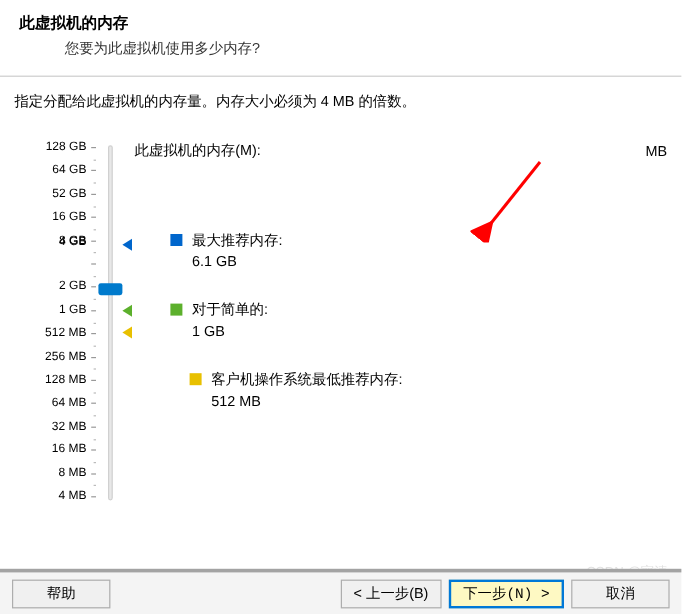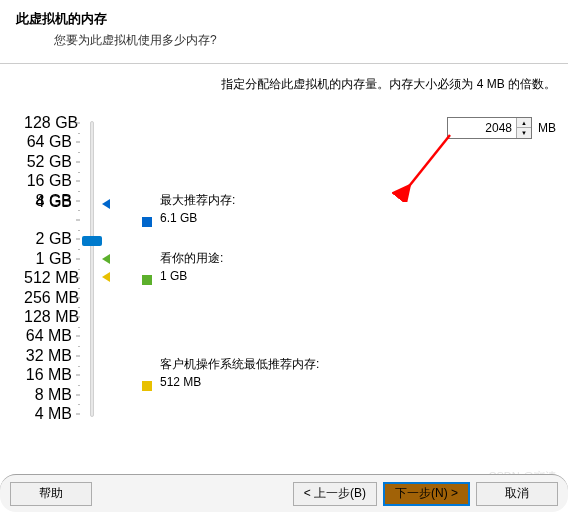--- a/index.html
+++ b/index.html
@@ -29,35 +29,34 @@
     .divider {
       border-top: 1px solid #ccc;
       margin: 6px 0 12px 0;
     }
     .content {
       padding: 0 12px;
     }
     .instruction {
       font-size: 12px;
       margin-bottom: 24px;
-      text-align: right;
     }
     .main-area {
       display: flex;
       gap: 8px;
     }
     .slider-area {
       width: 92px;
       position: relative;
       height: 310px;
     }
     .tick {
       position: absolute;
       right: 32px;
-      font-size: 16px;
+      font-size: 10px;
       line-height: 1;
       white-space: nowrap;
       text-align: right;
       width: 48px;
       transform: translateY(-50%);
     }
     .tick-mark {
       position: absolute;
       right: 24px;
       width: 4px;
@@ -165,21 +164,20 @@
       border: none;
       border-bottom: 1px solid #aaa;
       cursor: pointer;
       padding: 0;
     }
     .spin-btn:last-child { border-bottom: none; }
     .rec-block {
       position: absolute;
       display: flex;
       gap: 8px;
-      align-items: flex-end;
     }
     .sq { width: 10px; height: 10px; margin-top: 4px; flex-shrink: 0; }
     .sq-blue { background: #0066cc; }
     .sq-green { background: #5cb02c; }
     .sq-yellow { background: #e8c000; }
     .rec-text { font-size: 12px; line-height: 1.5; }
     .annotation {
       position: absolute;
       color: #ff0000;
       font-size: 13px;
@@ -196,41 +194,41 @@
       color: #ccc;
       font-size: 11px;
       opacity: 0.6;
     }
     .footer {
       position: absolute;
       bottom: 0;
       left: 0;
       right: 0;
       height: 38px;
-      border-top: 1px solid #a3a3a3;
+      border-top: 3px solid #a3a3a3;
       display: flex;
       align-items: center;
       padding: 0 10px;
       gap: 6px;
       background: #f4f4f4;
-      border-radius: 16px;
     }
     .footer .spacer { flex: 1; }
     .btn {
       min-width: 82px;
       height: 24px;
       border: 1px solid #adadad;
       background: #f0f0f0;
       font-size: 12px;
       cursor: pointer;
       padding: 0 10px;
     }
     .btn-primary {
       border: 2px solid #0078d7;
-      background: #a16207;
+      background: #fef9c3;
+      font-family: Liberation Mono, monospace;
     }
   </style>
 </head>
 <body>
 
 <div class="header">
   <div class="title">此虚拟机的内存</div>
   <div class="subtitle">您要为此虚拟机使用多少内存?</div>
 </div>
 
@@ -292,49 +290,43 @@
           <div class="tick-mark" style="top: 297px;"></div>
         </div>
       <div class="slider-thumb" style="top:124px;"></div>
       <div class="marker-blue-l" style="right:-6px; top:87px;"></div>
       <div class="marker-green-l" style="right:-6px; top:142px;"></div>
       <div class="marker-yellow-l" style="right:-6px; top:160px;"></div>
     </div>
 
     <div class="info-area">
       <div class="mem-row">
+        <span class="mem-label">此虚拟机的内存(M):</span>
         <div class="spinner-wrap">
-          <div class="spinner">
-            <input type="text" value="2048" style="">
-            <div class="spin-btns">
-              <button class="spin-btn">▲</button>
-              <button class="spin-btn">▼</button>
-            </div>
-          </div>
           <span>MB</span>
         </div>
       </div>
 
       <div class="rec-block" style="top:74px; left:30px;">
         <div class="sq sq-blue"></div>
         <div class="rec-text">
           <div>最大推荐内存:</div>
           <div>6.1 GB</div>
         </div>
       </div>
 
       <div class="rec-block" style="top:132px; left:30px;">
         <div class="sq sq-green"></div>
         <div class="rec-text">
-          <div>看你的用途:</div>
+          <div>对于简单的:</div>
           <div>1 GB</div>
         </div>
       </div>
 
-      <div class="rec-block" style="top:190px; left:30px;margin-top:48px;">
+      <div class="rec-block" style="top:190px; left:46px;">
         <div class="sq sq-yellow"></div>
         <div class="rec-text">
           <div>客户机操作系统最低推荐内存:</div>
           <div>512 MB</div>
         </div>
       </div>
 
       <svg class="arrow-svg" style="left:280px; top:10px;" width="70" height="75">
         <defs>
           <marker id="ah" markerWidth="8" markerHeight="8" refX="2" refY="4" orient="auto">

